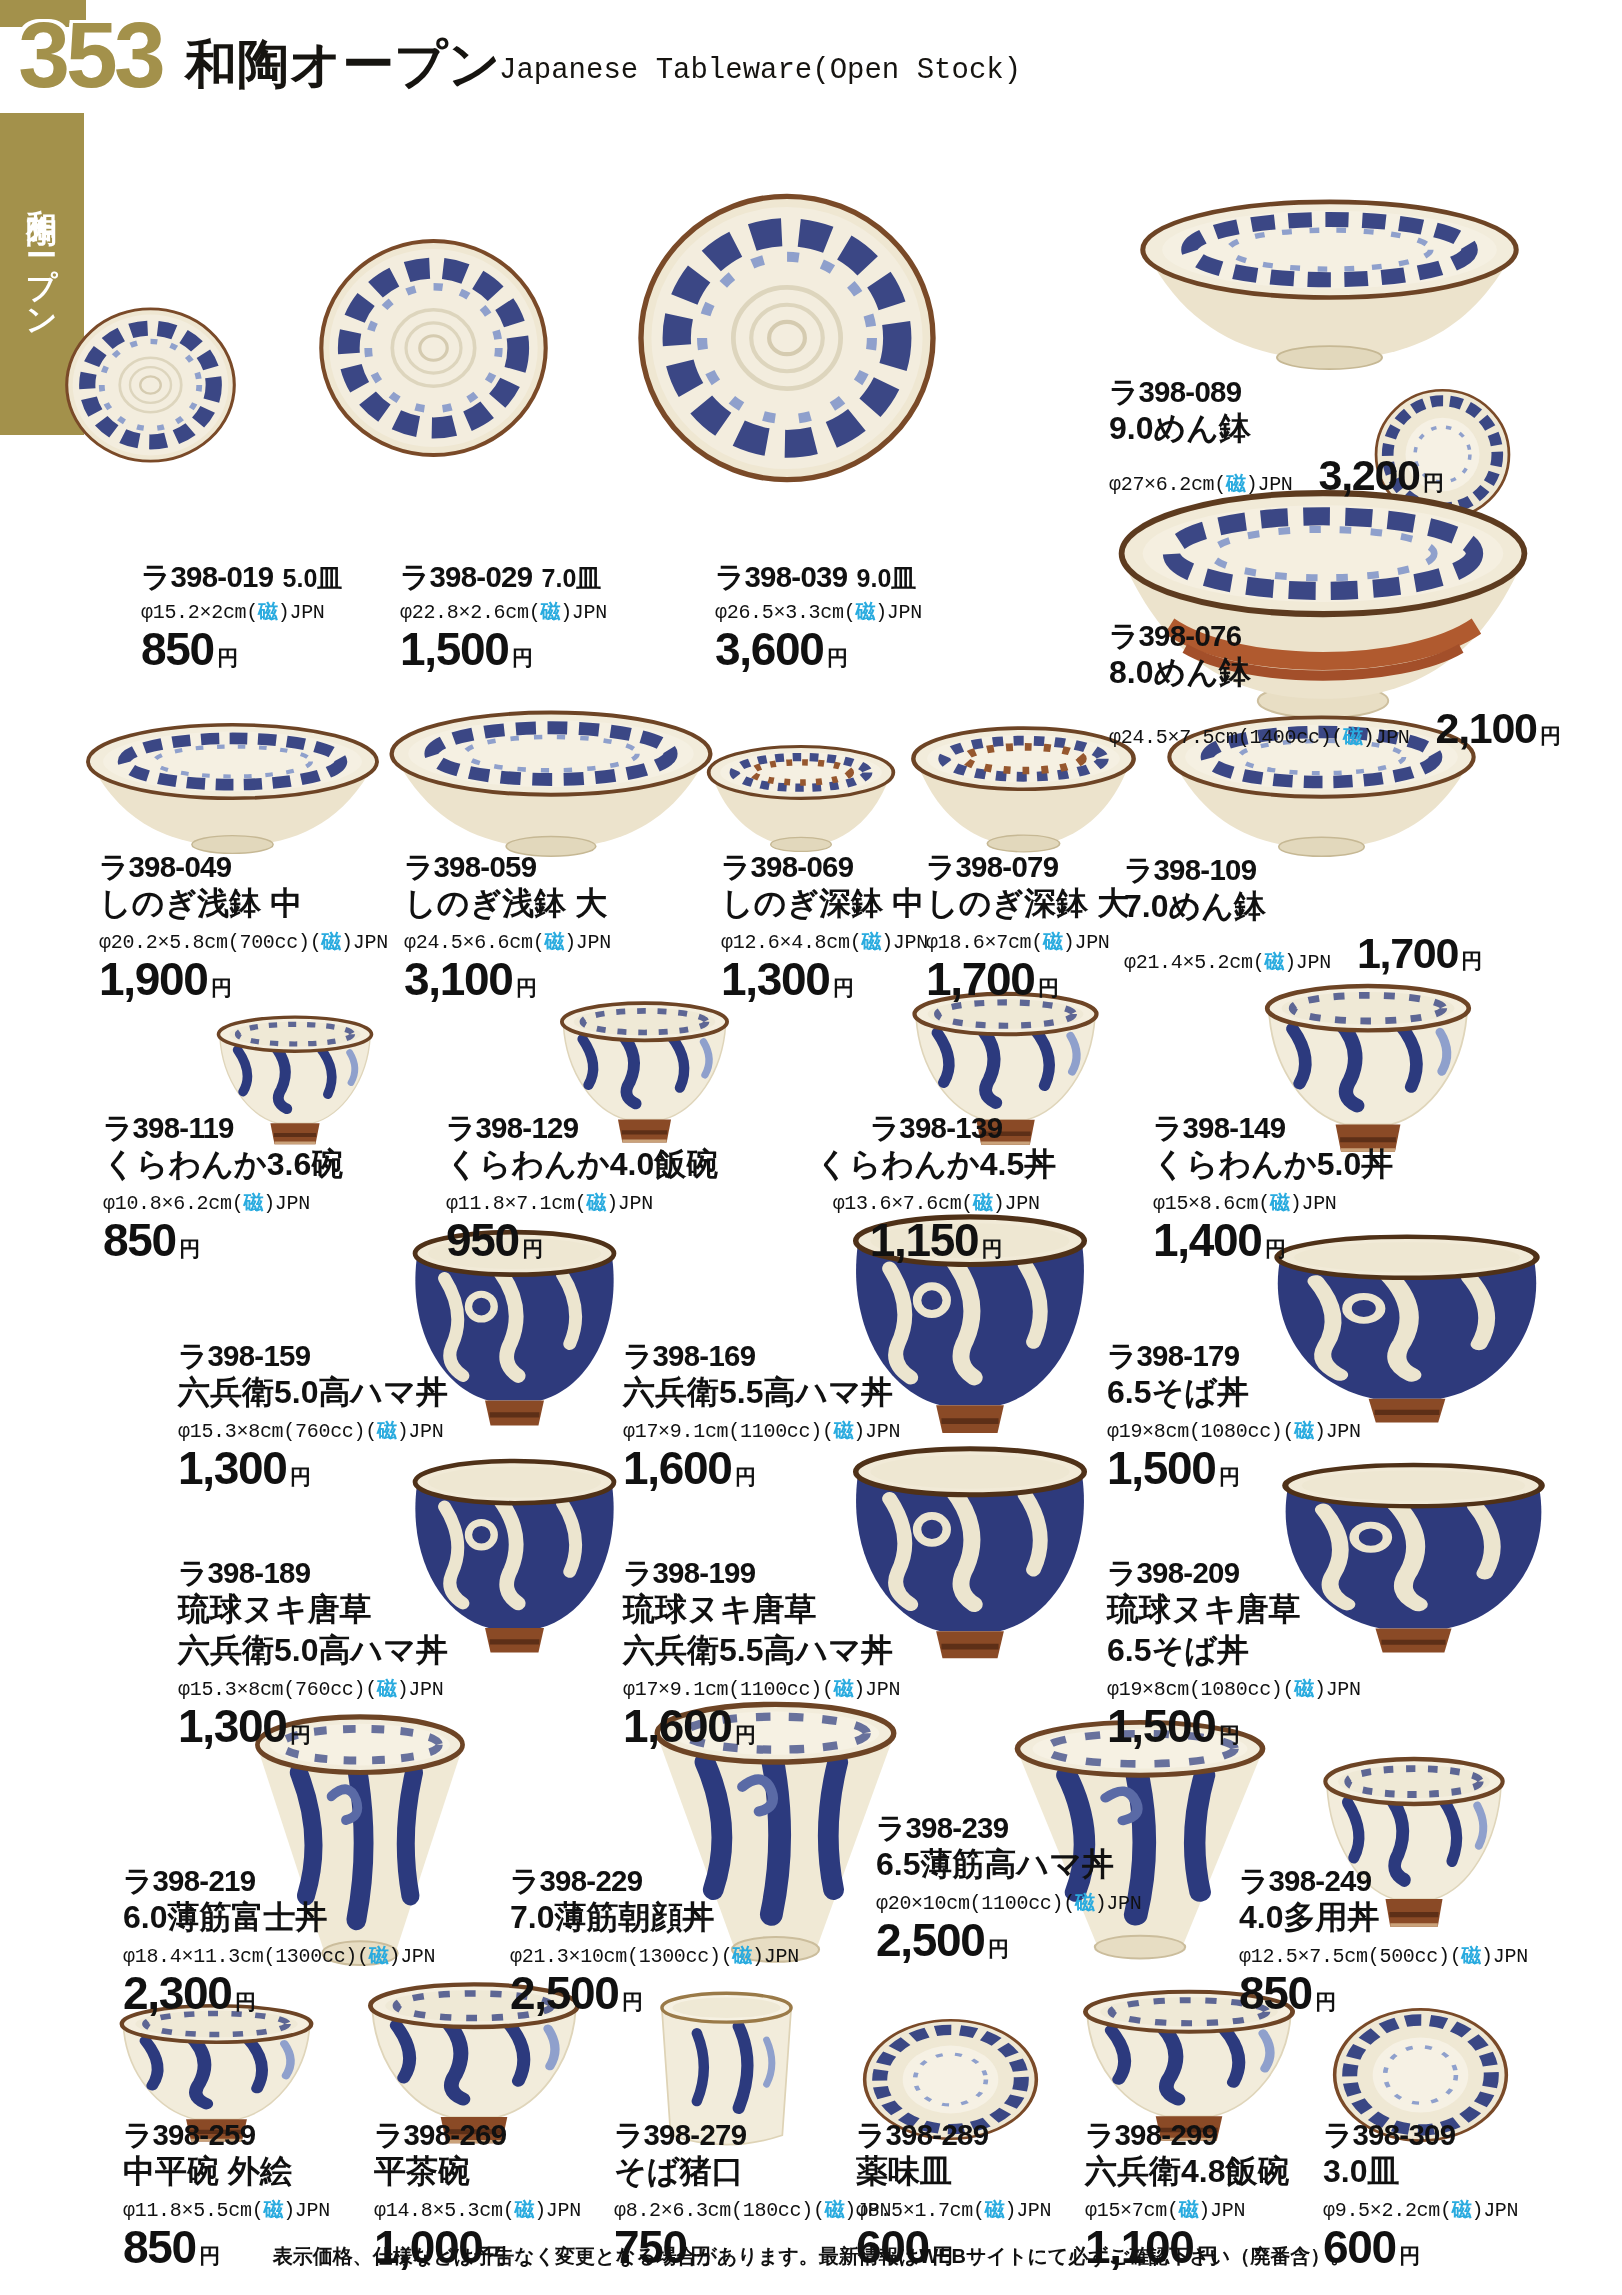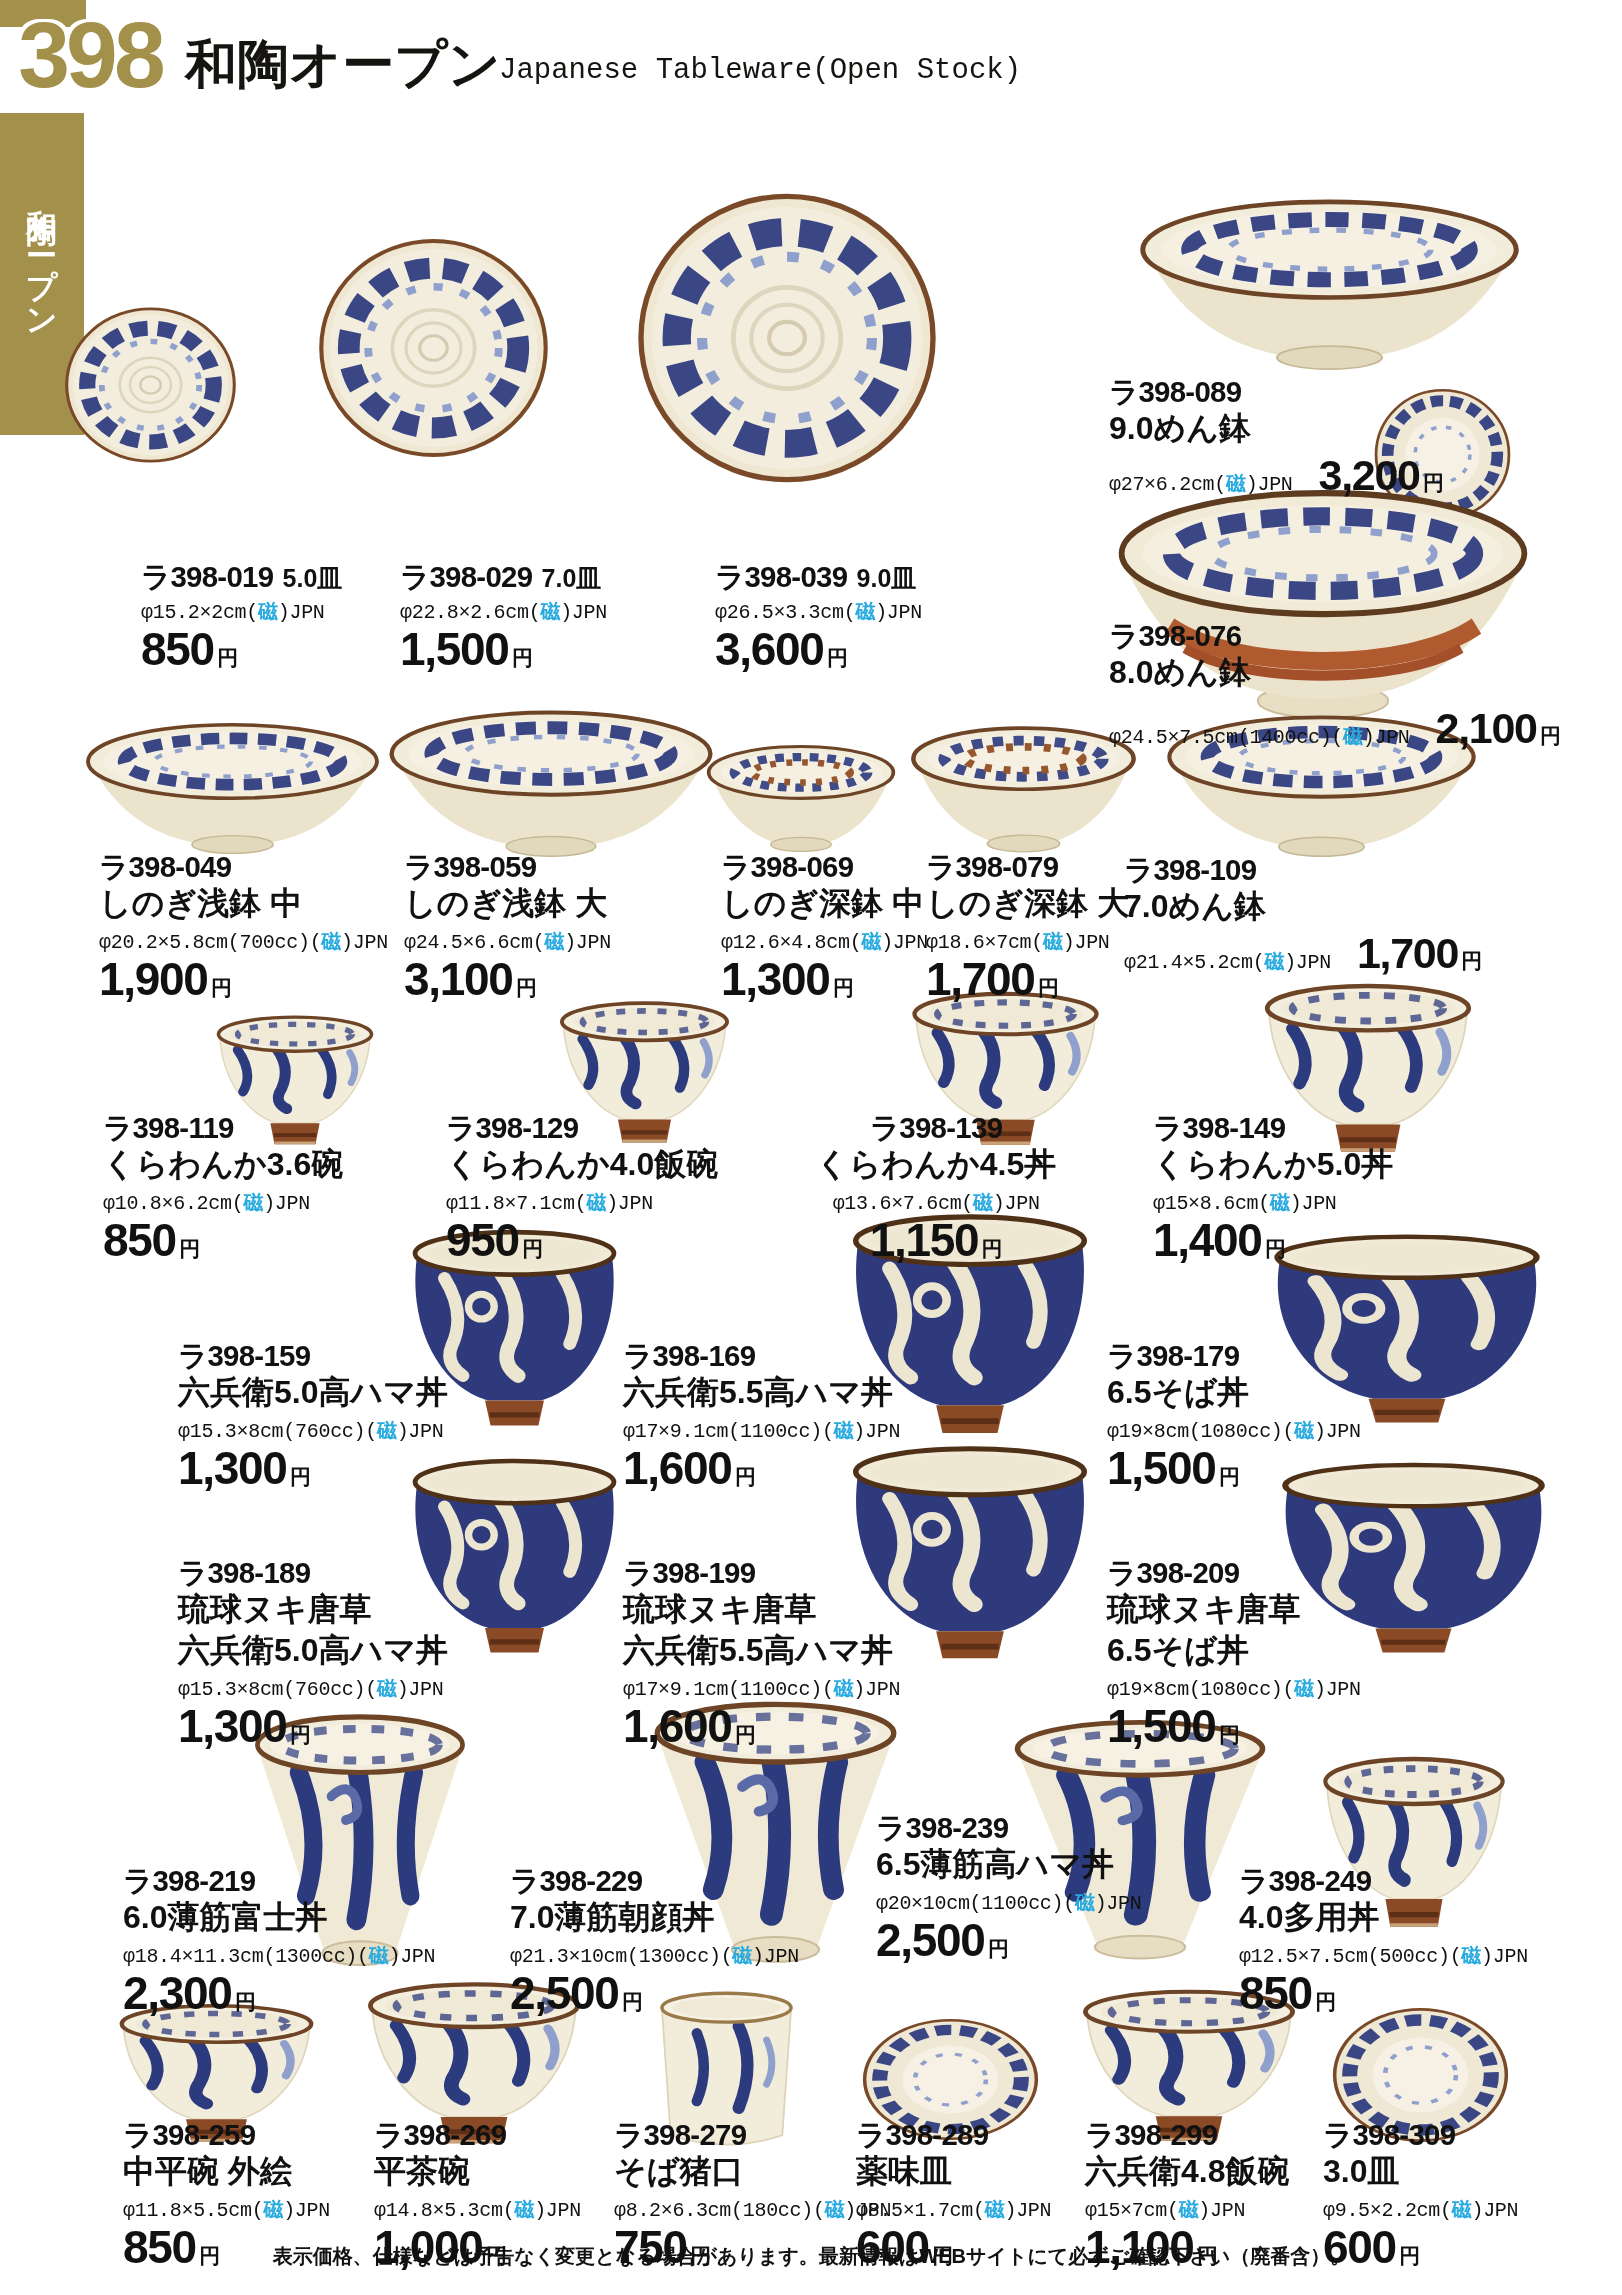--- a/index.html
+++ b/index.html
@@ -40,21 +40,21 @@
   .pprice .yen{font-size:21px;margin-left:3.3px;}
   .sizerow{display:flex;align-items:flex-end;gap:26px;}
   .sizerow .psize{margin-top:0;}
   .sizerow .pprice .num{font-size:43px;}
 </style>
 </head>
 <body>
 
 <div class="page">
   <div class="corner-block"></div>
-  <div class="page-number">398</div>
+  <div class="page-number">353</div>
   <div class="title-jp">和陶オープン</div>
   <div class="title-en">Japanese Tableware(Open Stock)</div>
   <div class="side-tab">
     <span>和陶オープン</span>
   </div>
   <div id="products">
       <div class="photo" style="left: 65px; top: 306px; width: 171px; height: 158px;">
         <svg viewBox="0 0 100 100" preserveAspectRatio="none">
    <ellipse cx="50" cy="50" rx="49" ry="48.2" fill="#efe7d2" stroke="#7a4a28" stroke-width="1.8"></ellipse>
    <ellipse cx="50" cy="50" rx="45.5" ry="44.6" fill="#f3edde"></ellipse>

